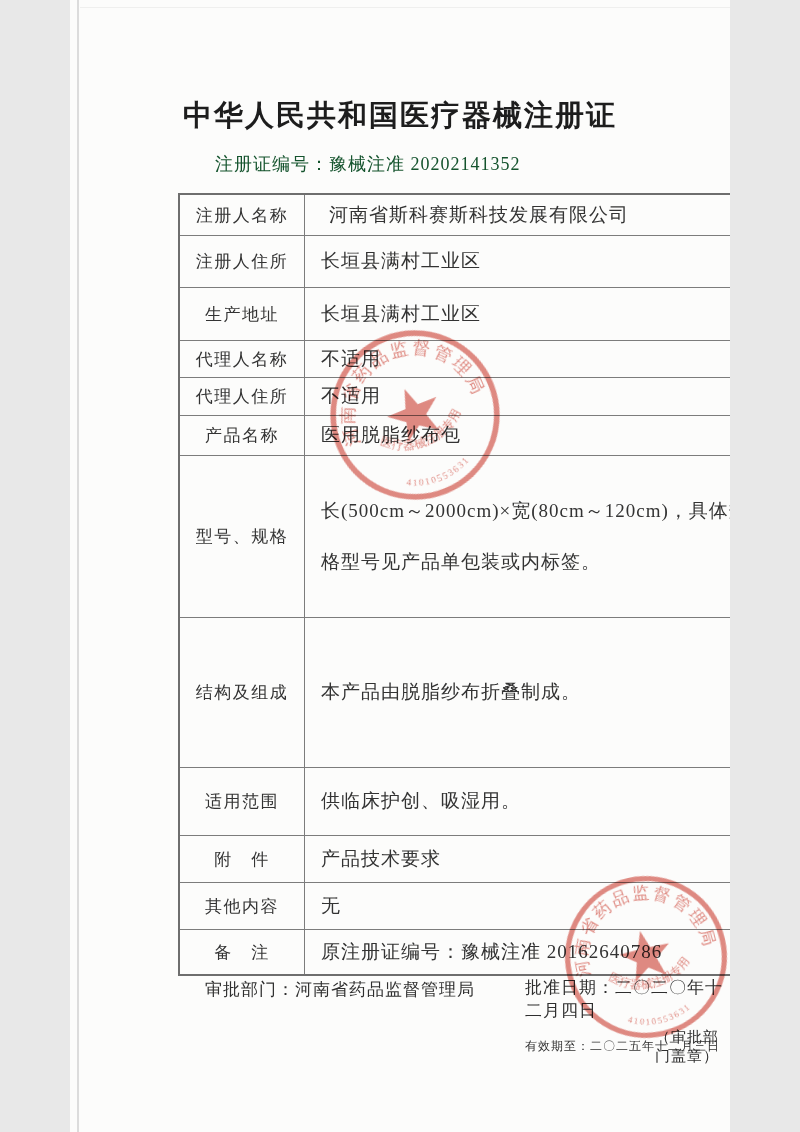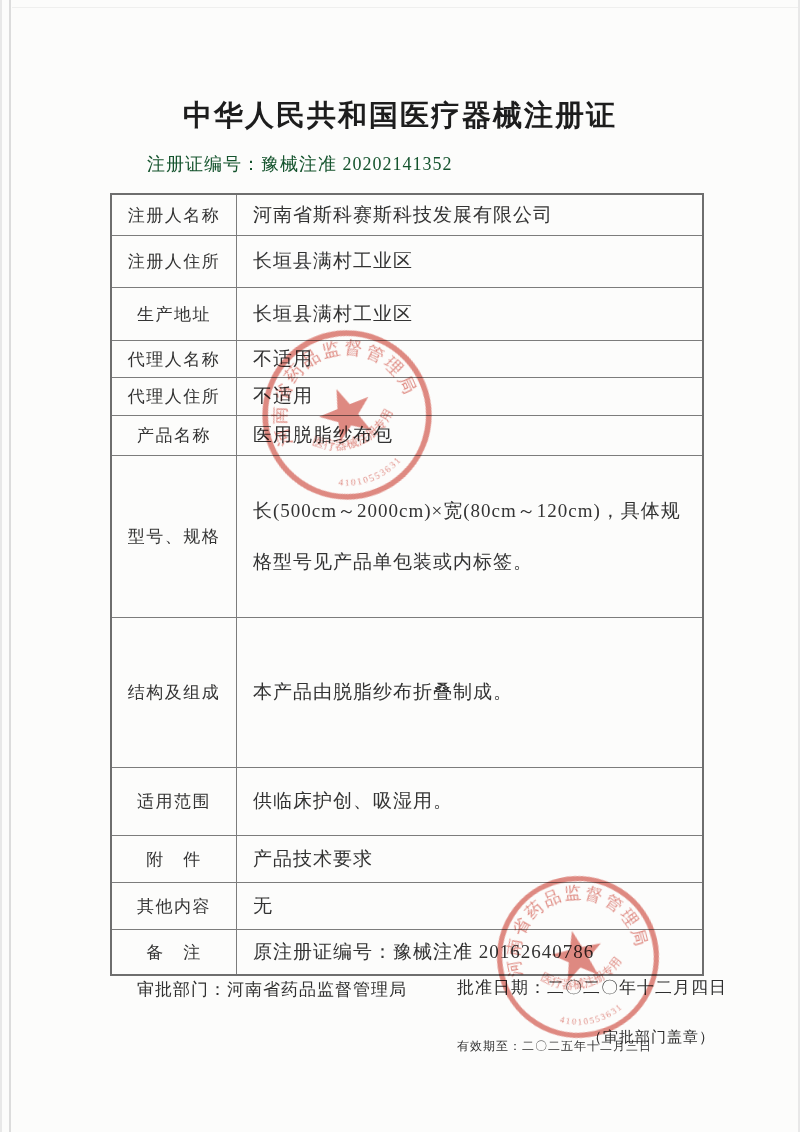--- a/index.html
+++ b/index.html
@@ -1,37 +1,37 @@
 <!DOCTYPE html>
 <html><head>
 <meta charset="utf-8">
 <style>
   html,body { margin:0; padding:0; background:#e8e8e8; }
   .page {
-    position:relative; width:796px; height:1132px; margin:0 auto;
+    position:relative; width:660px; height:1132px; margin:0 auto;
     background:#fcfcfb; overflow:hidden;
     font-family:"Liberation Serif","DejaVu Serif",serif;
     color:#2f2f2f;
   }
   .scan-edge { position:absolute; left:7px; top:0; bottom:0; width:2px; background:#dcdcdc; }
   .scan-top  { position:absolute; left:10px; right:0; top:7px; height:1px; background:#efefee; }
 
   .title {
     position:absolute; top:96px; left:0; width:100%;
     text-align:center; font-size:29px; font-weight:bold;
     letter-spacing:2px; color:#1d1d1d;
   }
   .regline { position:absolute; left:145px; top:152px; font-size:18px; letter-spacing:1px; color:#14532d; }
 
   .cert-table {
     position:absolute; left:108px; top:193px; width:594px;
     border:2px solid #6e6e6e; box-sizing:border-box; background:transparent;
   }
   .trow { display:flex; box-sizing:border-box; border-top:1px solid #7c7c7c; }
-  .trow:first-child { border-top:none; }
+  .trow:first-child { border-top:none;gap:8px; }
   .cell-label {
     flex:0 0 125px; width:125px; box-sizing:border-box;
     border-right:1px solid #7c7c7c;
     display:flex; align-items:center; justify-content:center;
     font-size:17px; letter-spacing:1.5px; text-align:center; color:#333;
   }
   .cell-value {
     flex:1; box-sizing:border-box; display:flex; align-items:center;
     padding:4px 16px; font-size:19px; letter-spacing:1px; line-height:1.7; color:#333;
   }

